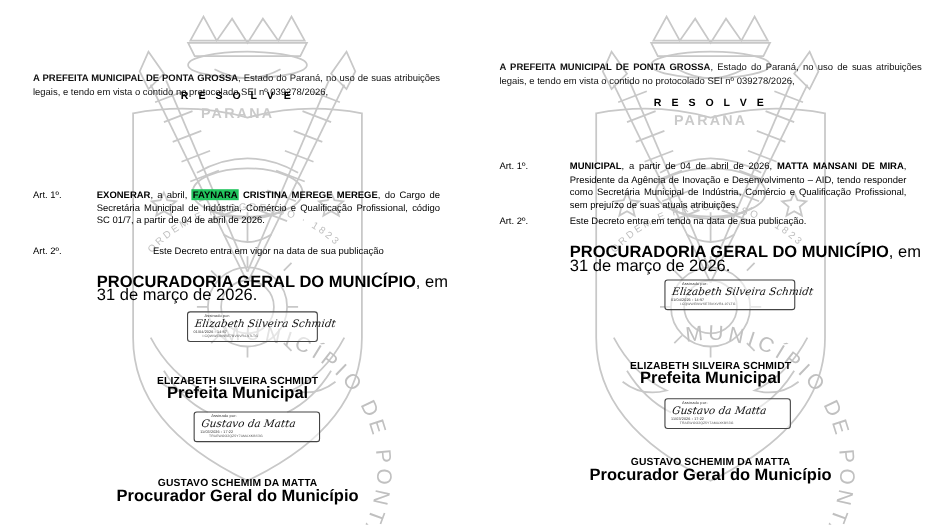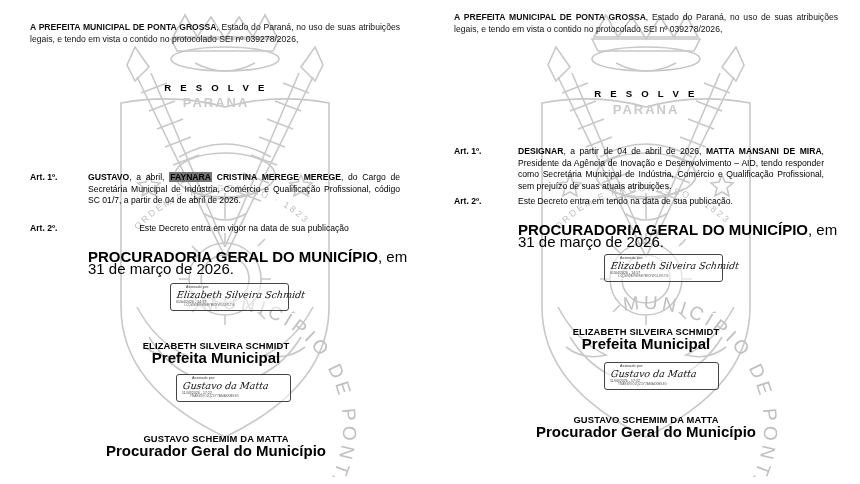--- a/index.html
+++ b/index.html
@@ -29,35 +29,36 @@
   
   .txt{position:absolute;inset:0;z-index:2;}
 
   .para{
     position:absolute;
     font-size:8.6px;
     line-height:11.6px;
     text-align:justify;
     text-justify:inter-word;
     color:#111;
+    margin-top:44px;
   }
   .b{font-weight:bold;}
-  .hl{background:#737373;padding:0 1px;font-weight:bold;}
+  .hl{background:#22c55e;padding:0 1px;font-weight:bold;}
 
   .resolve{
     position:absolute;
     width:100%;
     text-align:center;
     font-weight:bold;
     font-size:9.6px;
     letter-spacing:3.2px;
   }
   .art-label{
     position:absolute;
-    font-weight:bold;
+    font-weight:normal;
     font-size:8.6px;
     line-height:11.6px;
   }
   .art-body{
     position:absolute;
     font-size:8.6px;
     line-height:11.6px;
     text-align:justify;
     text-justify:inter-word;
   }
@@ -197,21 +198,21 @@
       <div class="para" style="left:30px;top:22px;width:370px;">
         <span class="b">A PREFEITA MUNICIPAL DE PONTA GROSSA</span><span>, Estado do Paraná, no uso de suas atribuições legais, e tendo em vista o contido no protocolado SEI nº 039278/2026,</span>
       </div>
 
       <div class="resolve" style="top:82px;">R E S O L V E</div>
 
       <div style="position:absolute;top:95px;width:100%;text-align:center;font-size:13px;letter-spacing:2px;color:#cacaca;font-weight:bold;">PARANA</div>
 
       <div class="art-label" style="left:30px;top:172px;">Art. 1º.</div>
       <div class="art-body" style="left:88px;top:172px;width:312px;">
-        <span class="b">GUSTAVO</span><span>, a abril, </span><span class="hl">FAYNARA</span><span class="b"> CRISTINA MEREGE MEREGE</span><span>, do Cargo de Secretária Municipal de Indústria, Comércio e Qualificação Profissional, código SC 01/7, a partir de 04 de abril de 2026.</span>
+        <span class="b">EXONERAR</span><span>, a abril, </span><span class="hl">FAYNARA</span><span class="b"> CRISTINA MEREGE MEREGE</span><span>, do Cargo de Secretária Municipal de Indústria, Comércio e Qualificação Profissional, código SC 01/7, a partir de 04 de abril de 2026.</span>
       </div>
 
       <div class="art-label" style="left:30px;top:223px;">Art. 2º.</div>
       <div class="art-body" style="left:88px;top:223px;width:312px;text-align:center;">Este Decreto entra em vigor na data de sua publicação</div>
 
       <div class="proc-line" style="left:88px;top:251px;width:320px;">
         <span class="b">PROCURADORIA GERAL DO MUNICÍPIO</span><span>, em 31 de março de 2026.</span>
       </div>
 
       <div class="stamp" style="left:170px;top:283px;width:108px;">
@@ -301,21 +302,21 @@
       <div class="para" style="left:22px;top:12px;width:384px;">
         <span class="b">A PREFEITA MUNICIPAL DE PONTA GROSSA</span><span>, Estado do Paraná, no uso de suas atribuições legais, e tendo em vista o contido no protocolado SEI nº 039278/2026,</span>
       </div>
 
       <div class="resolve" style="top:88px;">R E S O L V E</div>
 
       <div style="position:absolute;top:102px;width:100%;text-align:center;font-size:13px;letter-spacing:2px;color:#cacaca;font-weight:bold;">PARANA</div>
 
       <div class="art-label" style="left:22px;top:146px;">Art. 1º.</div>
       <div class="art-body" style="left:86px;top:146px;width:306px;">
-        <span class="b">DESIGNAR</span><span>, a partir de 04 de abril de 2026, </span><span class="b">MATTA MANSANI DE MIRA</span><span>, Presidente da Agência de Inovação e Desenvolvimento – AID, tendo responder como Secretária Municipal de Indústria, Comércio e Qualificação Profissional, sem prejuízo de suas atuais atribuições.</span>
+        <span class="b">MUNICIPAL</span><span>, a partir de 04 de abril de 2026, </span><span class="b">MATTA MANSANI DE MIRA</span><span>, Presidente da Agência de Inovação e Desenvolvimento – AID, tendo responder como Secretária Municipal de Indústria, Comércio e Qualificação Profissional, sem prejuízo de suas atuais atribuições.</span>
       </div>
 
       <div class="art-label" style="left:22px;top:196px;">Art. 2º.</div>
       <div class="art-body" style="left:86px;top:196px;width:306px;text-align:left;">Este Decreto entra em tendo na data de sua publicação.</div>
 
       <div class="proc-line" style="left:86px;top:224px;width:320px;">
         <span class="b">PROCURADORIA GERAL DO MUNICÍPIO</span><span>, em 31 de março de 2026.</span>
       </div>
 
       <div class="stamp" style="left:172px;top:254px;width:108px;">

